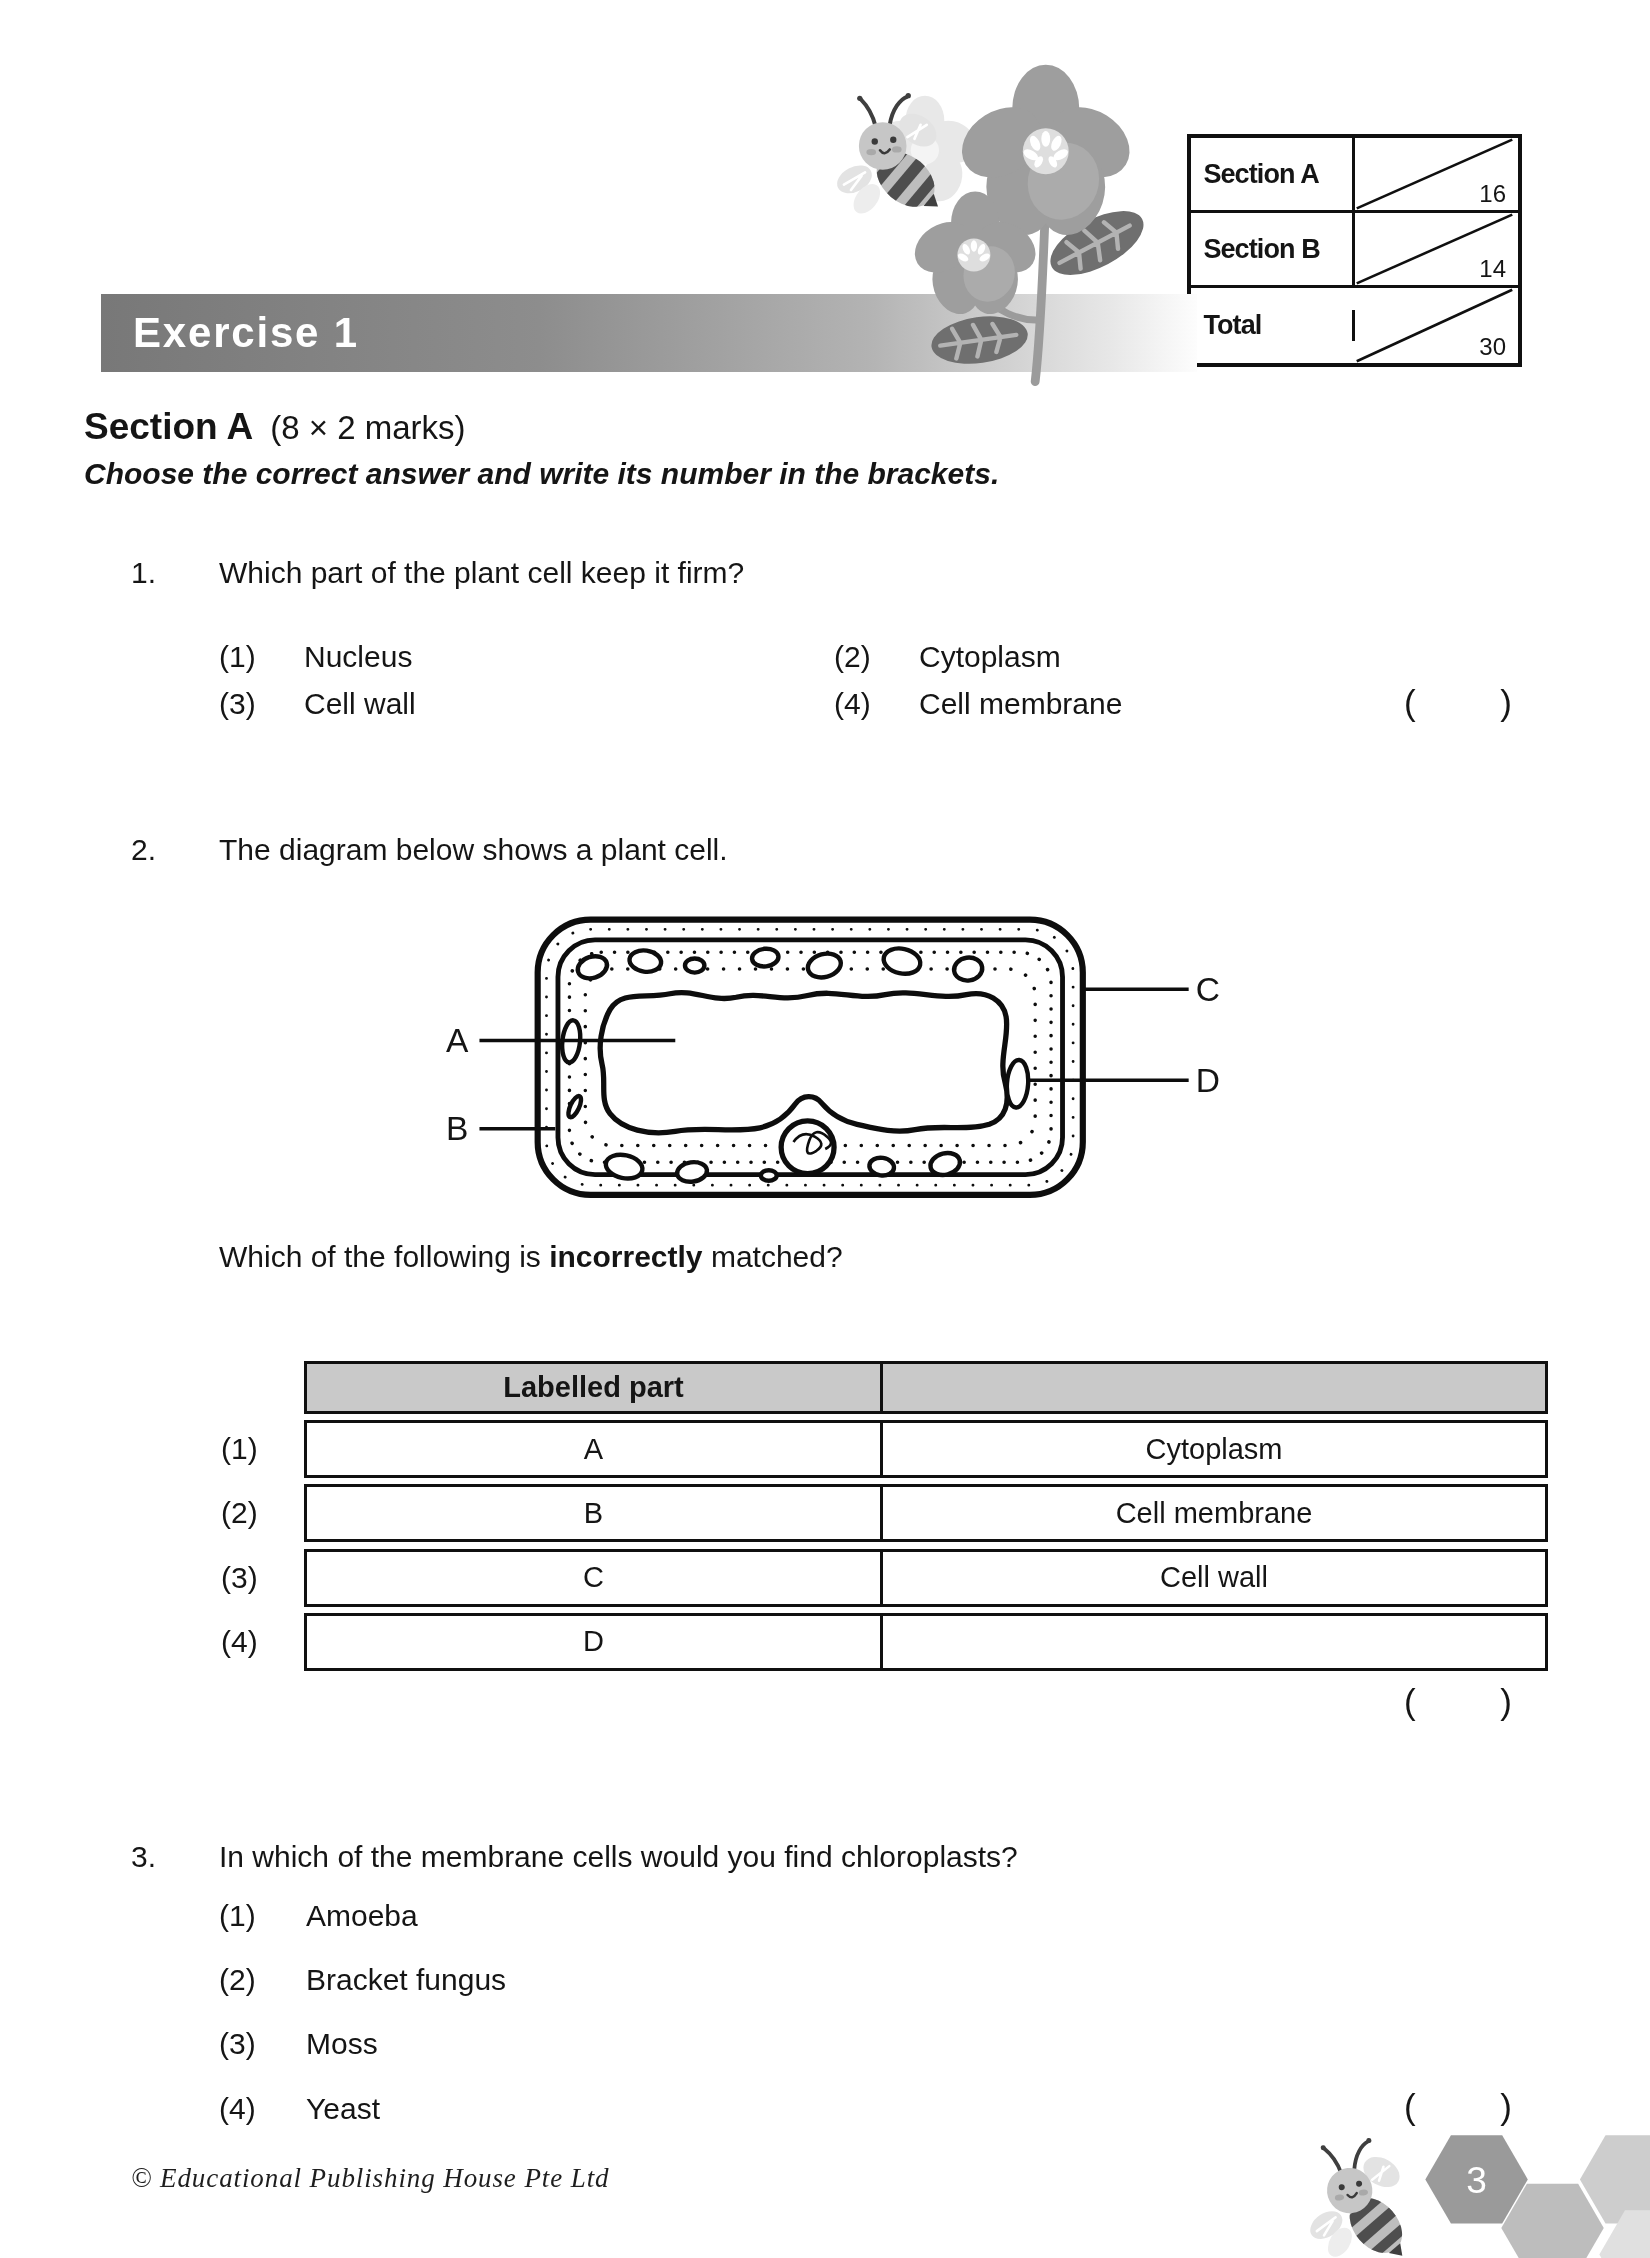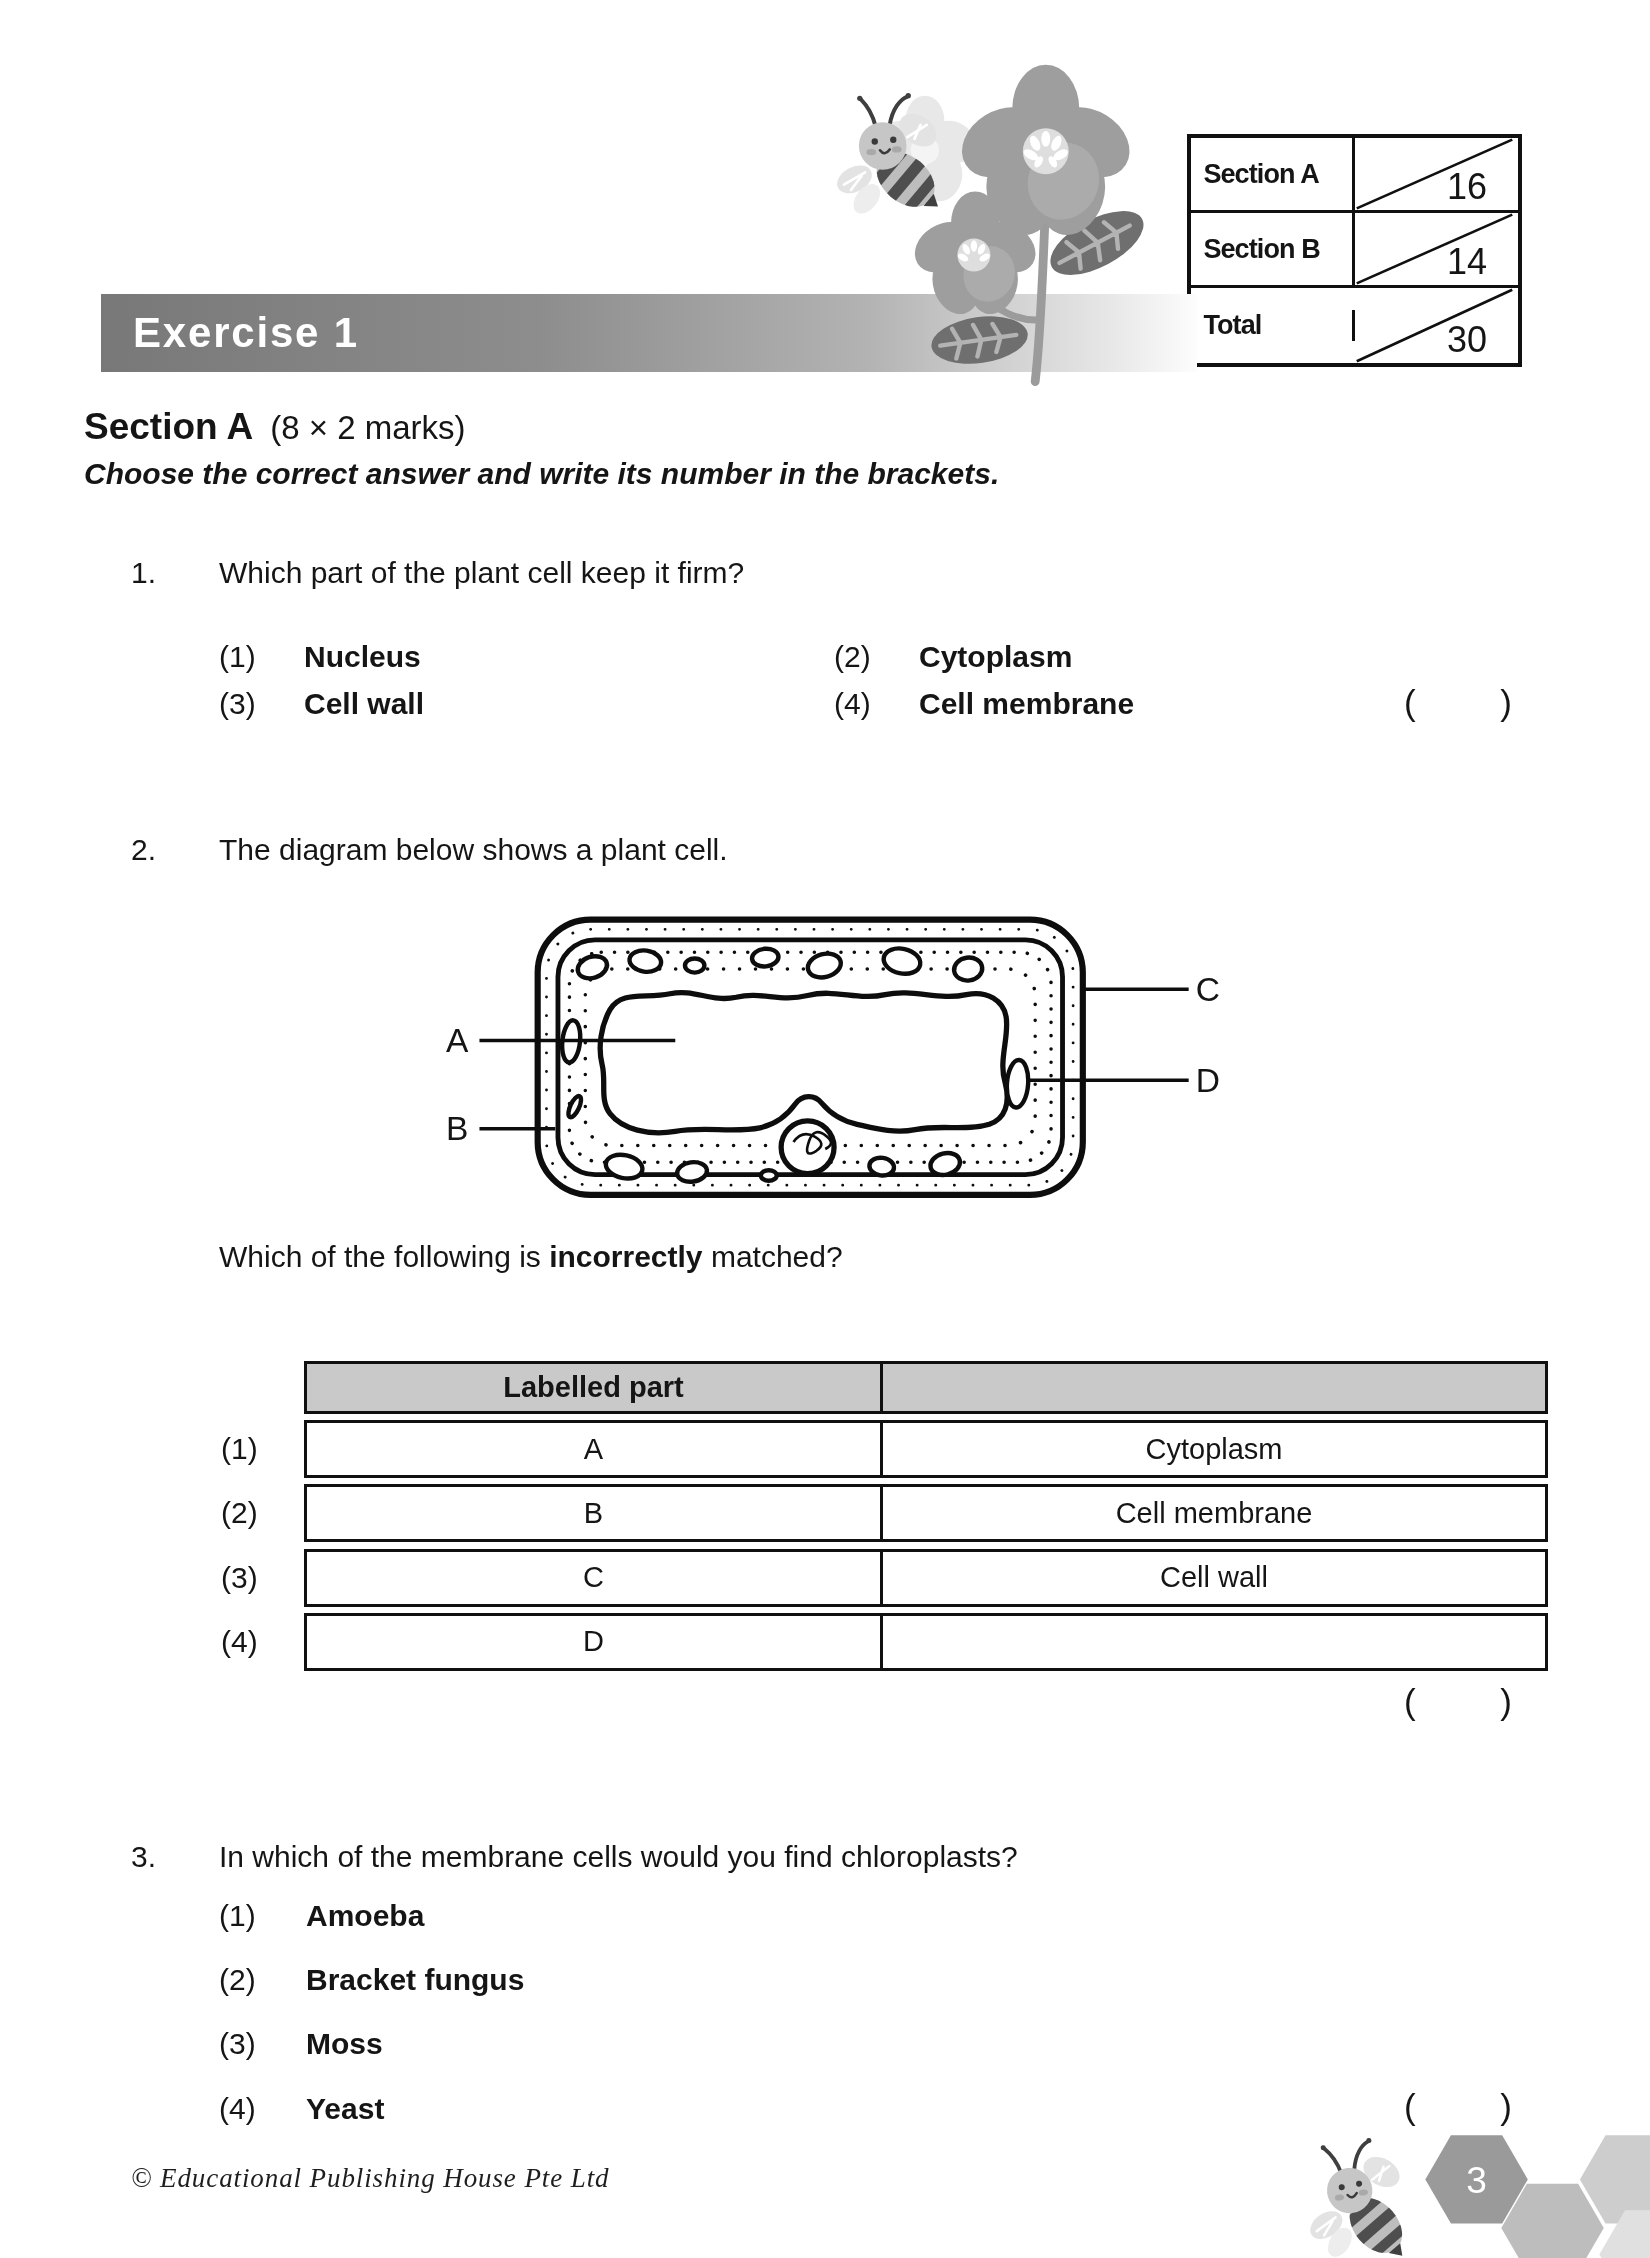--- a/index.html
+++ b/index.html
@@ -13,21 +13,21 @@
   
   .scorebox { left:1187px; top:134px; width:335px; border:4.4px solid #101010; background:#fff; }
   .scorebox .srow { display:flex; height:75px; border-bottom:3.5px solid #101010; }
   .scorebox .srow:last-child { border-bottom:none;align-items:center; }
   .scorebox .slabel {
     width:164px; border-right:3.5px solid #101010; display:flex; align-items:center;
     padding-left:12.4px; font-weight:bold; font-size:27px; letter-spacing:-0.9px;
   }
   .scorebox .scell { width:159px; position:relative; }
   .scorebox .scell svg { display:block; width:100%; height:100%; }
-  .scorebox .snum { position:absolute; right:27px; bottom:1.8px; font-size:36px; }
+  .scorebox .snum { position:absolute; right:8px; bottom:1.8px; font-size:24px; }
 
   
   .banner {
     left:101px; top:294px; width:1096px; height:78px;
     background:linear-gradient(to right,#787878 0%,#8d8d8d 40%,#b3b3b3 70%,#e7e7e7 92%,#fdfdfd 100%);
     z-index:1;
   }
   .banner .btitle {
     color:#ffffff; font-size:42px; font-weight:bold; letter-spacing:1.8px;
     line-height:78px; padding-left:32px;
@@ -35,21 +35,21 @@
 
   
   .secheading { left:84px; top:406px; white-space:nowrap; }
   .secheading .st { font-size:37px; font-weight:bold; }
   .secheading .sm { font-size:33px; }
   .instruction { left:84px; top:457px; font-size:30px; font-weight:bold; font-style:italic; }
 
   .qnum  { font-size:30px; }
   .qtext { font-size:30px; white-space:nowrap; }
   .optnum { font-size:30px; }
-  .optlabel { font-size:30px; white-space:nowrap;font-weight:bold; }
+  .optlabel { font-size:30px; white-space:nowrap; }
 
   .bracket { display:flex; justify-content:space-between; width:108px; font-size:35px; }
 
   
   .mtable { left:304px; top:1361px; width:1244px; }
   .mtable .thead {
     display:flex; height:53px; border:3.5px solid #101010; background:#c9c9c9; font-weight:bold;
   }
   .mtable .trow { display:flex; height:58px; border:3.5px solid #101010; margin-top:6.2px; background:#fff; }
   .mtable .c1 { width:576px; border-right:3.5px solid #101010; display:flex; align-items:center; justify-content:center; font-size:29px; }

